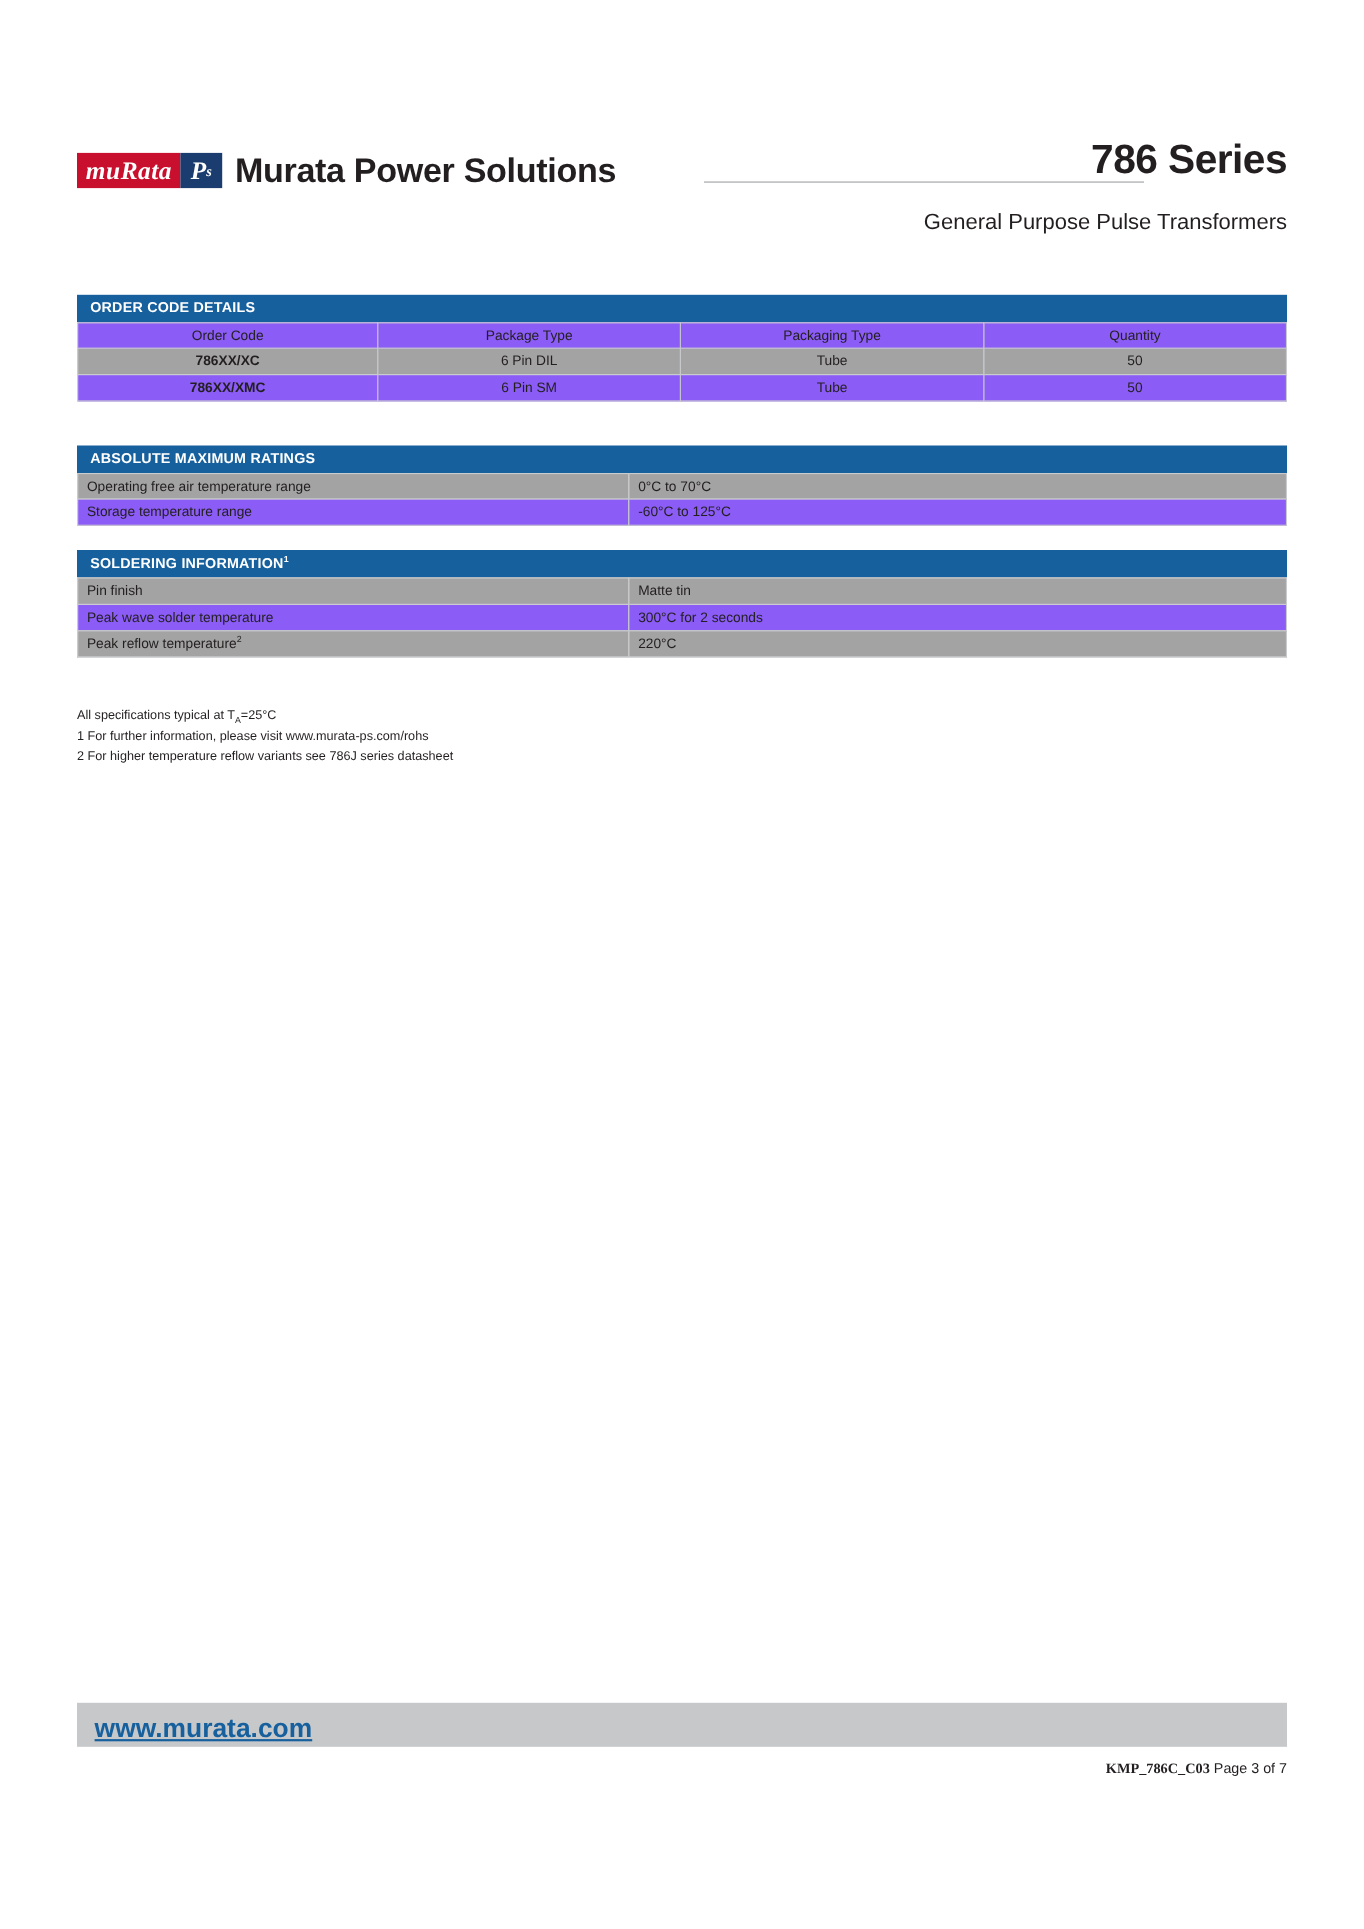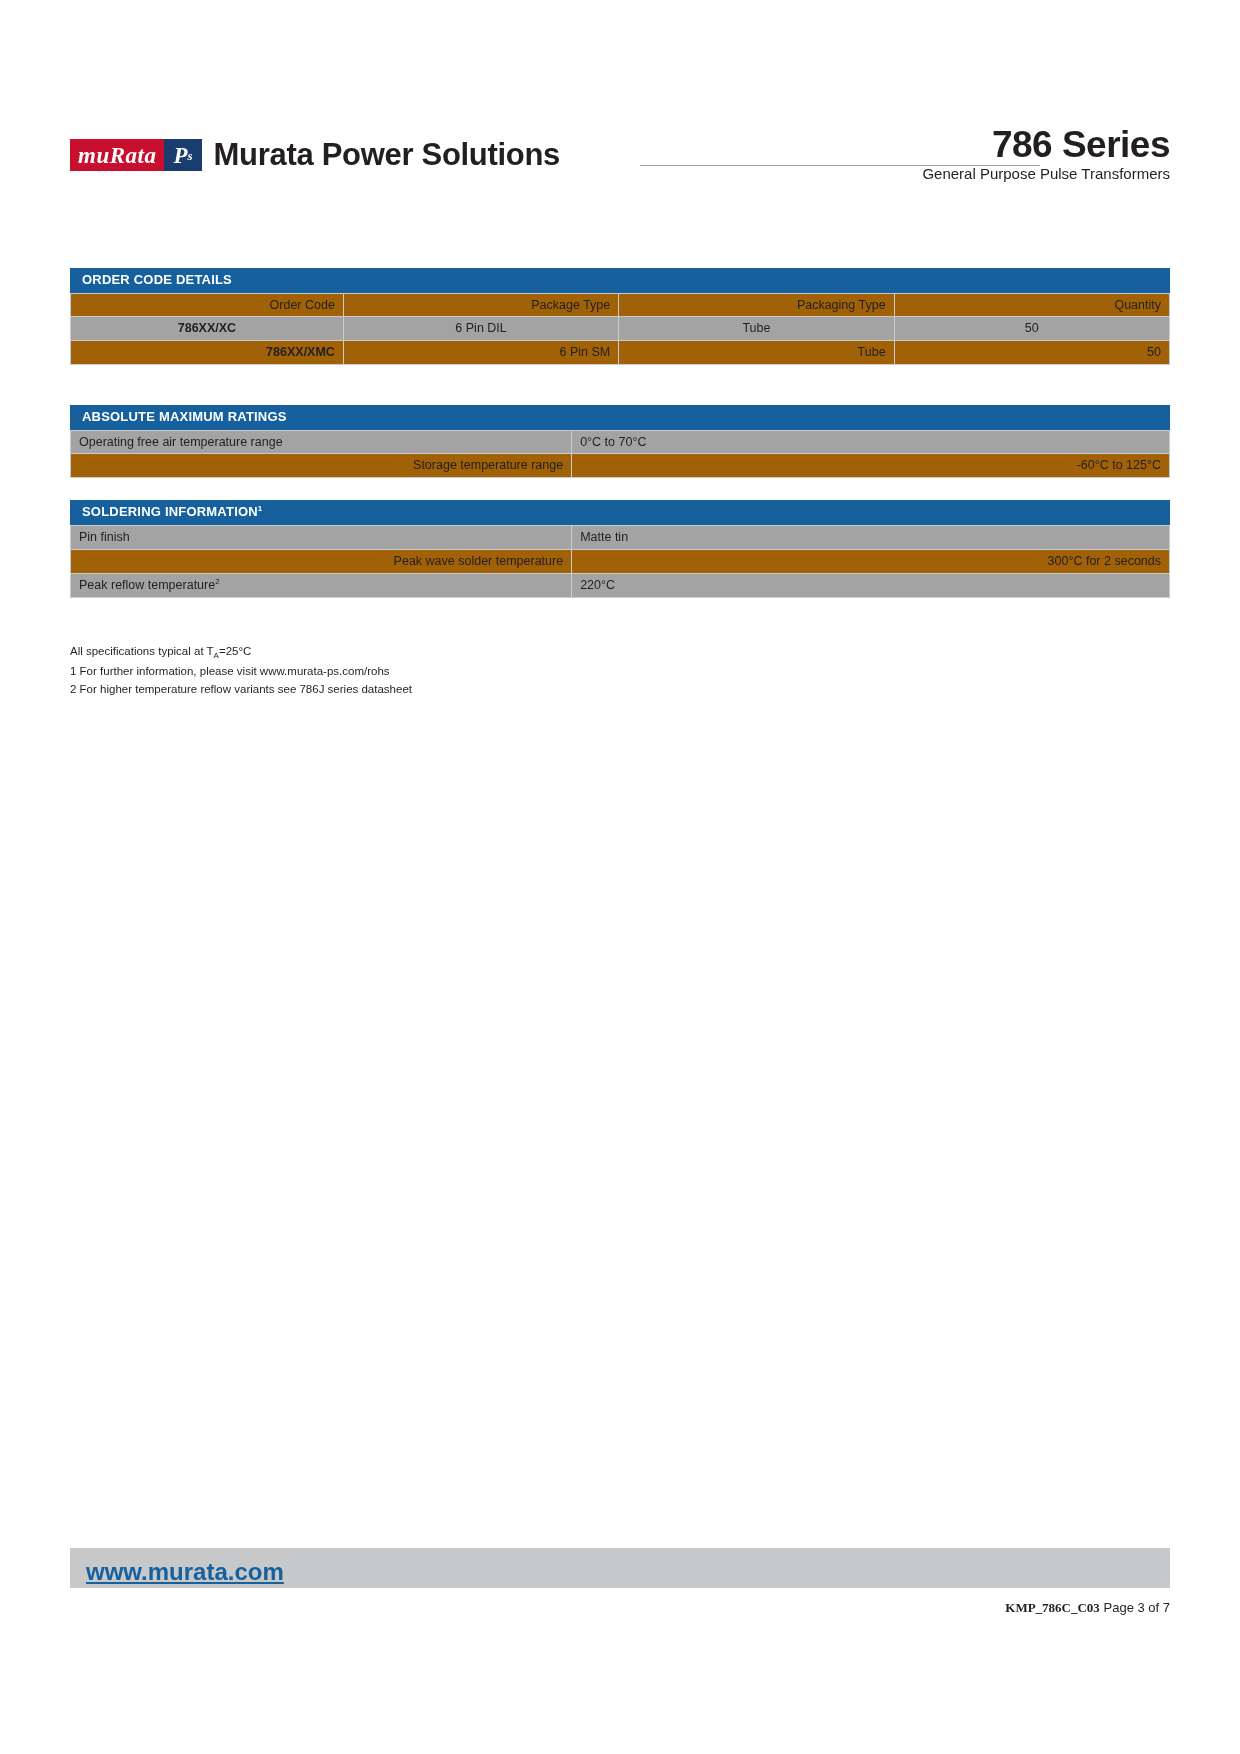--- a/index.html
+++ b/index.html
@@ -97,22 +97,22 @@
     font-size: 37px;
     font-weight: bold;
     color: #231f20;
     text-align: right;
     letter-spacing: -0.5px;
     line-height: 1.1;
   }
   .series-sub {
     position: absolute;
     right: 0;
-    top: 40px;
-    font-size: 15px;
+    top: 66px;
+    font-size: 20px;
     color: #231f20;
     text-align: right;
     white-space: nowrap;
   }
 
   
   .tbl-block {
     position: absolute;
     left: 70px;
     width: 1100px;
@@ -130,21 +130,21 @@
     width: 100%;
     border-collapse: collapse;
     font-size: 12.5px;
   }
   table.dt td {
     border: 1px solid #c9cbcd;
     padding: 3px 8px;
     line-height: 1.35;
     color: #231f20;
   }
-  .row-alt td { background: #a16207; text-align: right; }
+  .row-alt td { background: #8b5cf6; }
   .row-plain td { background: #a3a3a3; }
 
   .ctr { text-align: center; }
   .bold { font-weight: bold; }
 
   
   .c-order  { width: 22.1%; }
   .c-pkg    { width: 22.3%; }
   .c-pkging { width: 22.3%; }
   .c-qty    { width: 22.3%; }

